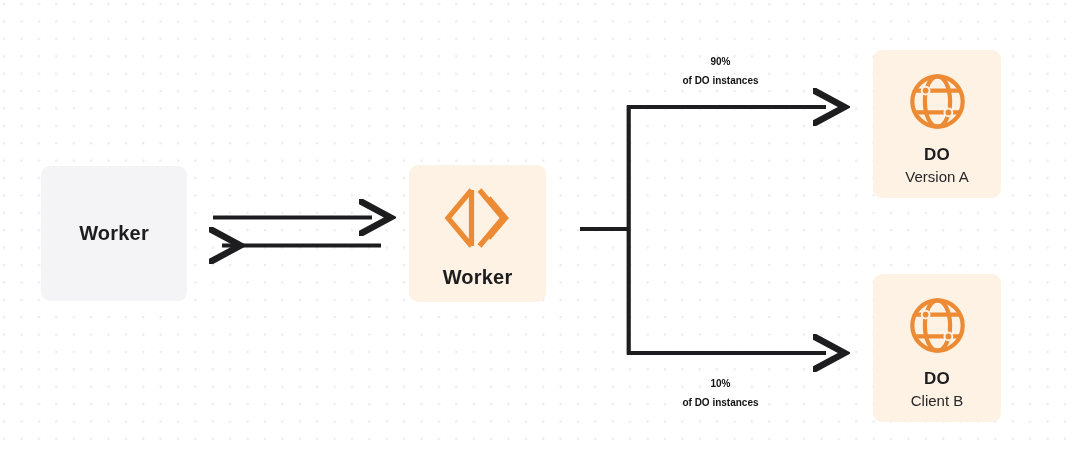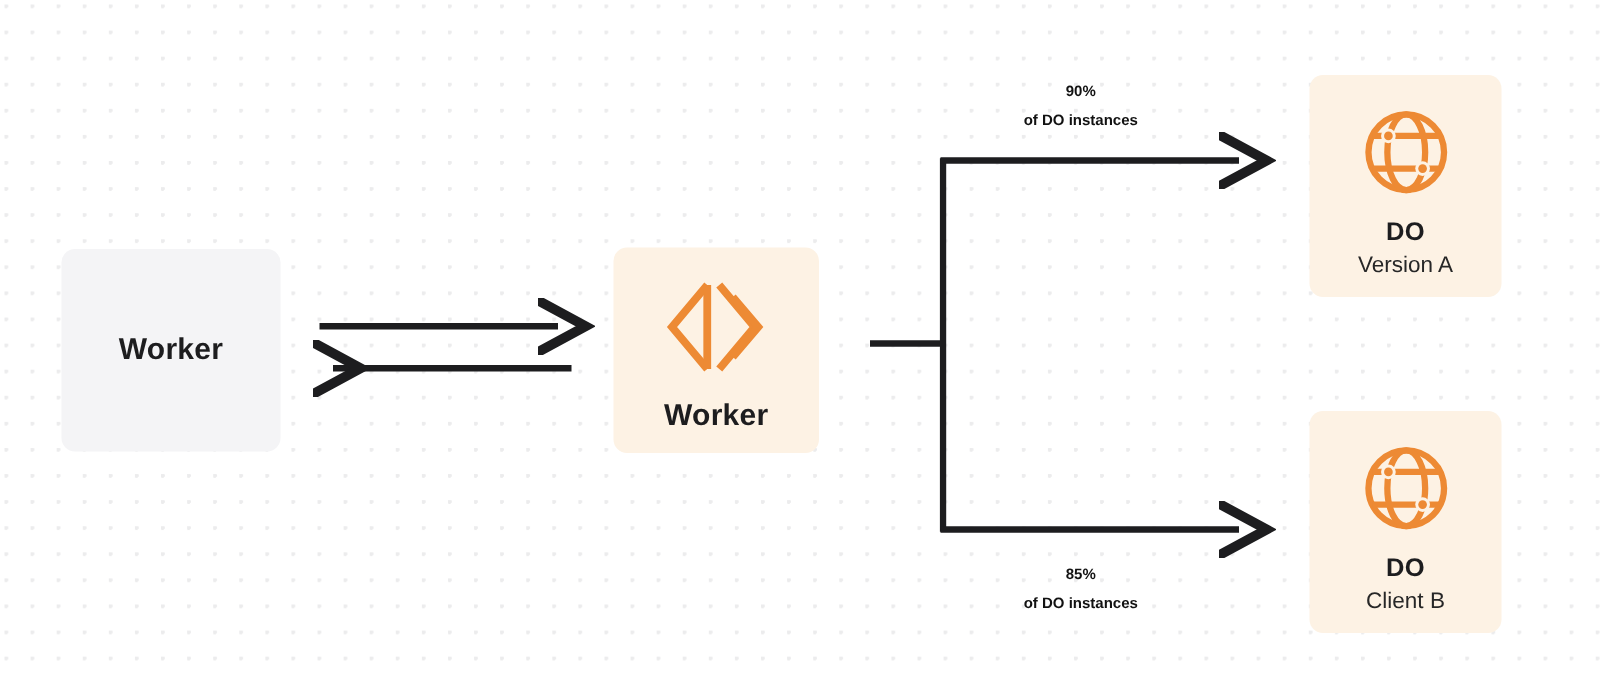--- a/index.html
+++ b/index.html
@@ -213,17 +213,17 @@
     <span class="do-title">DO</span>
     <span class="do-sub">Client B</span>
   </div>
 
   <div class="edge-label" id="label-top">
     <div>90%</div>
     <div>of DO instances</div>
   </div>
 
   <div class="edge-label" id="label-bottom">
-    <div>85%</div>
+    <div>10%</div>
     <div>of DO instances</div>
   </div>
 
 </div>
 
 </body></html>

